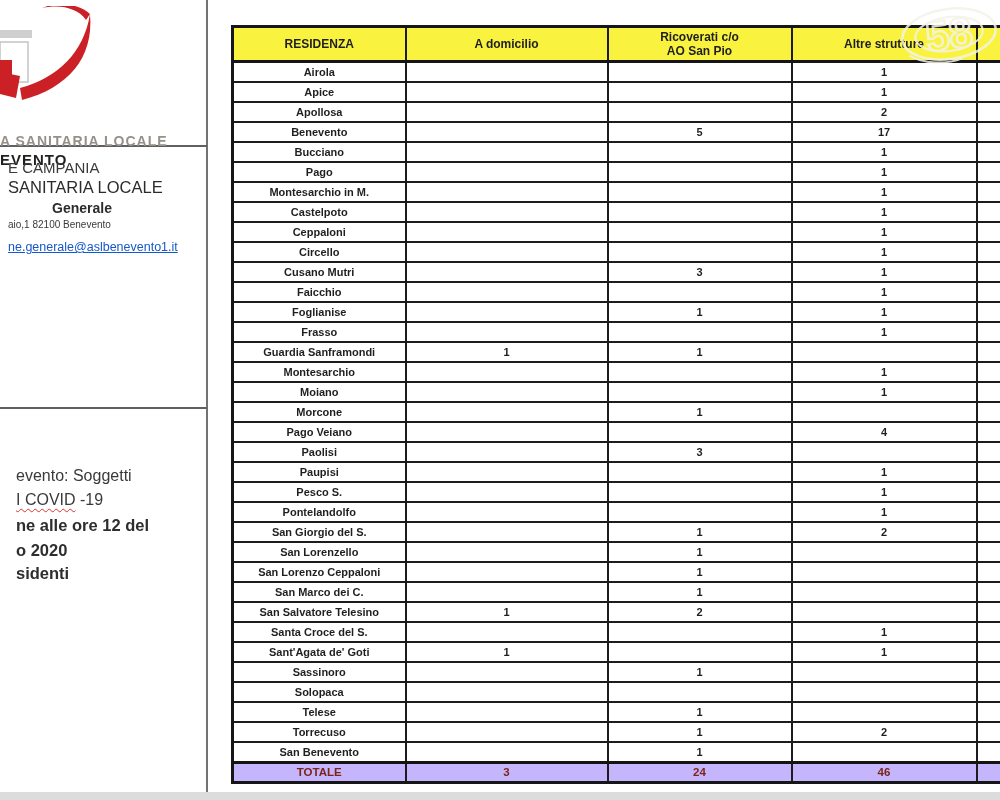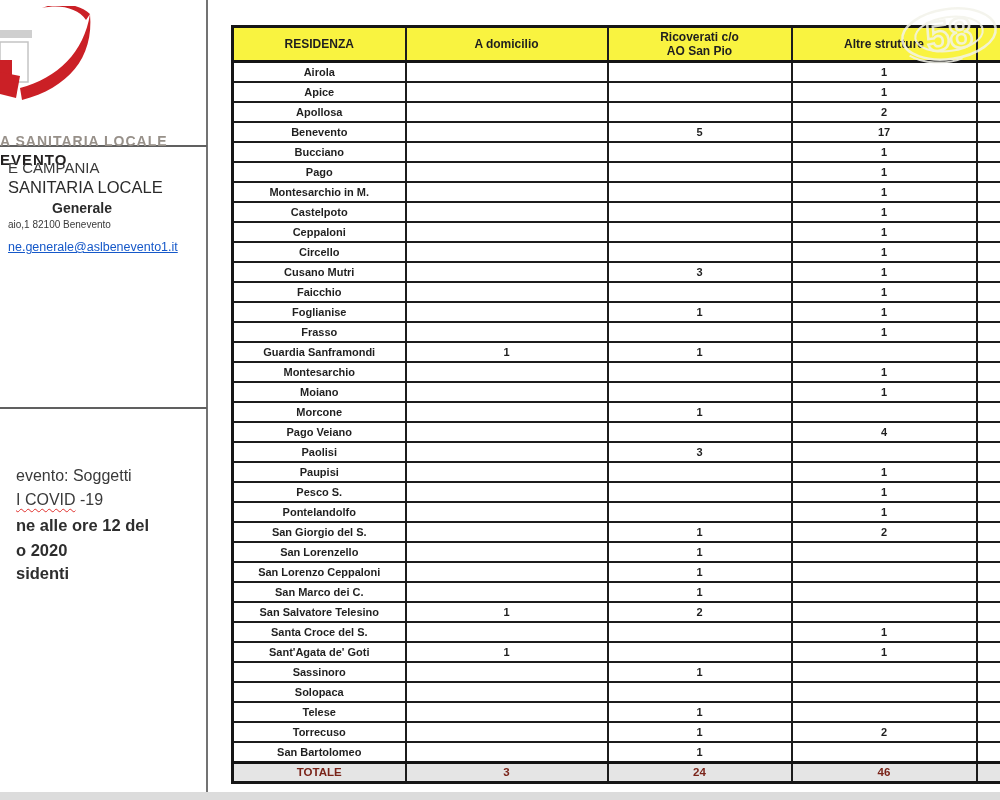--- a/index.html
+++ b/index.html
@@ -36,21 +36,21 @@
   #ttl4{top:541px;font-weight:bold;color:#2e2e2e;font-size:16.5px;}
   #ttl5{top:564px;font-weight:bold;color:#2e2e2e;font-size:16.5px;}
 
   
   #table-clip{position:absolute;left:231px;top:25px;width:769px;height:762px;overflow:hidden;}
   table{border-collapse:collapse;table-layout:fixed;width:934px;border:3px solid #161616;}
   th,td{border:2px solid #1c1c1c;padding:0;text-align:center;overflow:hidden;white-space:nowrap;
         font-weight:bold;color:#1f1f1f;}
   thead th{background:#f9f340;height:32px;font-size:12px;line-height:14px;border-bottom:3px solid #141414;}
   tbody td{height:18px;font-size:11px;line-height:18px;}
-  tfoot td{background:#e5e5e5;height:17px;font-size:11.5px;line-height:17px;color:#7a241a;
+  tfoot td{background:#c4b5fd;height:17px;font-size:11.5px;line-height:17px;color:#7a241a;
            border-top:3px solid #141414;}
 
   
   #watermark{position:absolute;left:893px;top:2px;pointer-events:none;}
 
   
   #bottom-strip{position:absolute;left:0;bottom:0;width:1000px;height:8px;background:#dcdcdc;}
 </style>
 </head>
 <body>
@@ -338,21 +338,21 @@
             <td></td>
           </tr>
           <tr>
             <td>Torrecuso</td>
             <td></td>
             <td>1</td>
             <td>2</td>
             <td></td>
           </tr>
           <tr>
-            <td>San Bartolomeo</td>
+            <td>San Benevento</td>
             <td></td>
             <td>1</td>
             <td></td>
             <td></td>
           </tr>
         </tbody>
       <tfoot>
         <tr>
           <td>TOTALE</td>
           <td>3</td>

